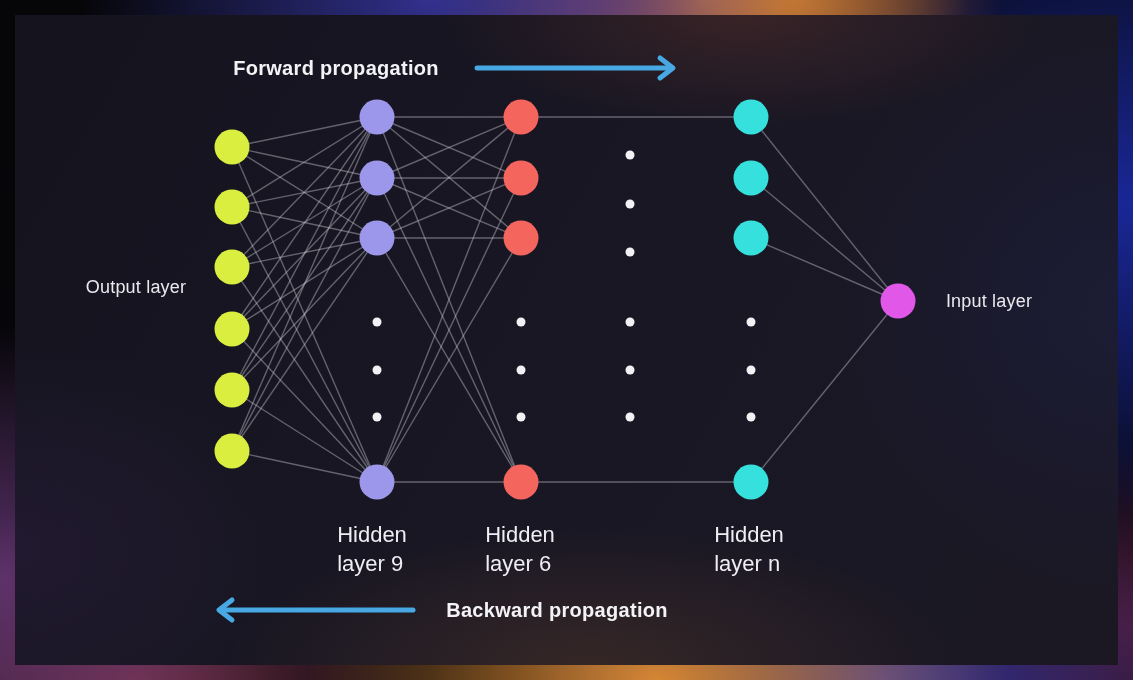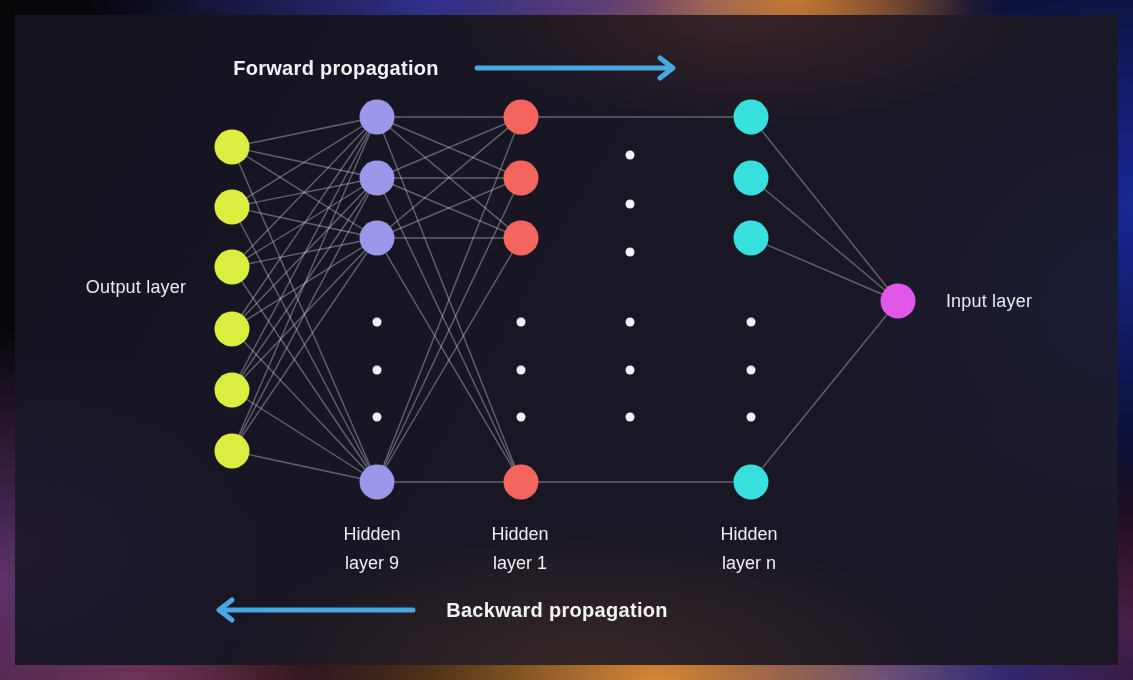--- a/index.html
+++ b/index.html
@@ -25,21 +25,21 @@
       radial-gradient(460px 170px at 66% 0%, rgba(170,80,50,0.22), transparent 65%),
       radial-gradient(560px 210px at 52% 100%, rgba(200,120,50,0.16), transparent 65%),
       radial-gradient(420px 320px at 0% 82%, rgba(110,60,150,0.13), transparent 65%),
       radial-gradient(460px 440px at 100% 45%, rgba(40,70,200,0.10), transparent 65%),
       linear-gradient(120deg,#14131e 0%,#191724 55%,#1b1824 100%);
   }
   svg.net{position:absolute;left:0;top:0;}
   .txt{position:absolute;transform:translate(-50%,-50%);color:#eeeef3;white-space:nowrap;}
   .title{font-size:20px;font-weight:bold;letter-spacing:0.3px;color:#f3f3f6;}
   .layer-label{font-size:18px;color:#e9e9ee;letter-spacing:0.2px;}
-  .two-line{text-align:center;font-size:18px;line-height:29px;}
+  .two-line{font-size:22px;line-height:29px;}
 </style>
 </head>
 <body>
 
 <div class="stage">
   <div class="panel"></div>
 
   <svg id="net" class="net" width="1133" height="680" viewBox="0 0 1133 680">
       <g>
         <line x1="232" y1="147" x2="377" y2="117" stroke="rgba(205,205,215,0.42)" stroke-width="1.4"></line>
@@ -145,20 +145,20 @@
 
   <div class="txt layer-label" style="left:989px;top:301px">Input layer</div>
 
   <div class="txt two-line" style="left:372px;top:549px">
     <div>Hidden</div>
     <div>layer 9</div>
   </div>
 
   <div class="txt two-line" style="left:520px;top:549px">
     <div>Hidden</div>
-    <div>layer 1</div>
+    <div>layer 6</div>
   </div>
 
   <div class="txt two-line" style="left:749px;top:549px">
     <div>Hidden</div>
     <div>layer n</div>
   </div>
 </div>
 
 </body></html>

